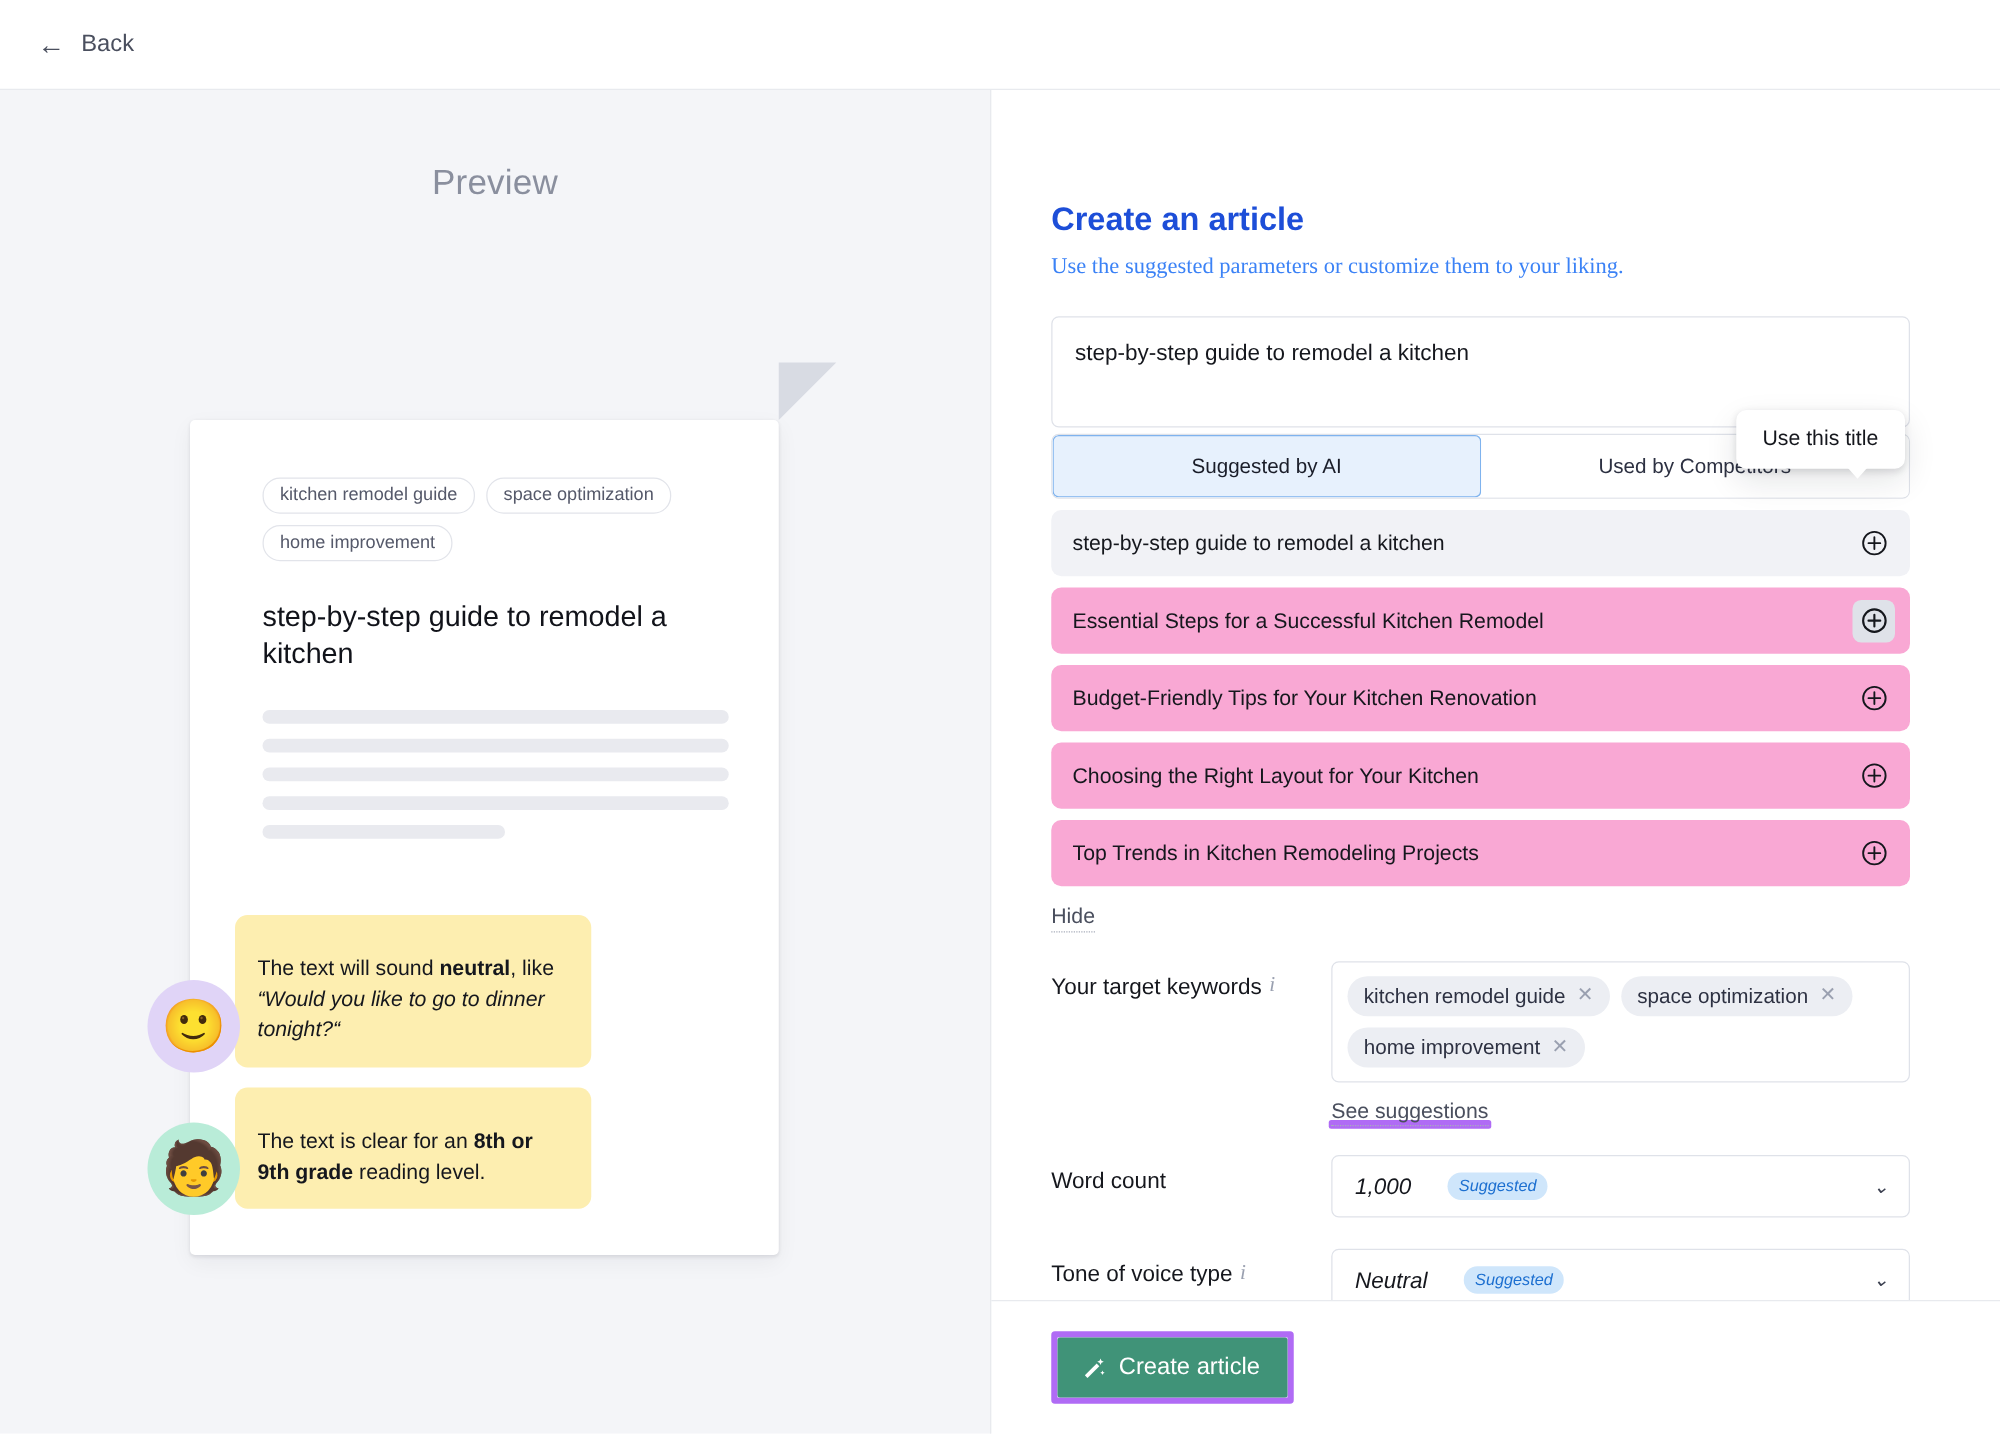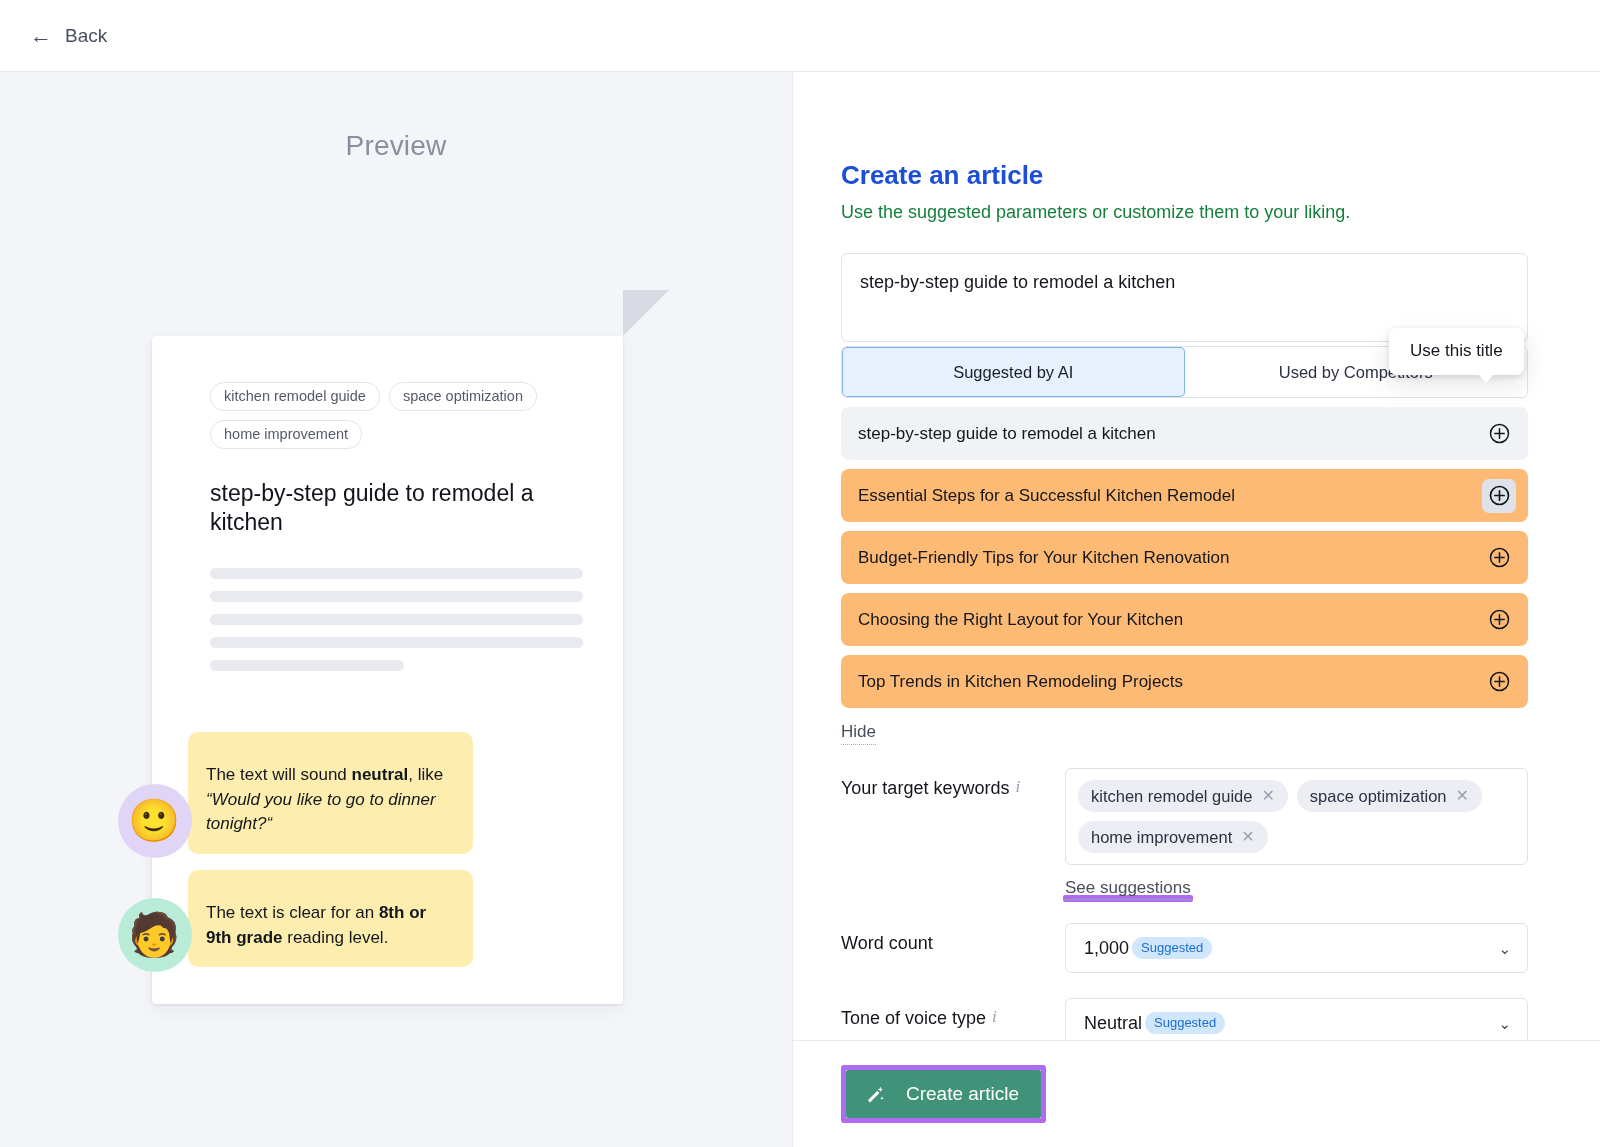--- a/index.html
+++ b/index.html
@@ -85,21 +85,21 @@
     font-size: 17px; line-height: 1.45; color: #15171d;
     position: relative;
   }
   .bubble i { font-style: italic; }
   .bubble b { font-weight: bold; }
 
   
   .right { flex: 1; background: #ffffff; display: flex; flex-direction: column; min-width: 0; }
   .form-scroll { flex: 1; padding: 88px 72px 0 48px; overflow: hidden; }
   .panel-title { font-size: 26px; font-weight: bold; color: #1d4ed8; }
-  .panel-sub { font-size: 18px; color: #15803d; margin-top: 11px; }
+  .panel-sub { font-size: 18px; color: #3b82f6; margin-top: 11px; font-family: Liberation Serif, serif; }
 
   .row { display: flex; margin-top: 31px; }
   .row-label {
     width: 224px; min-width: 224px; padding-top: 10px;
     font-size: 18px; color: #15171d;
     display: flex; align-items: flex-start; gap: 6px;
   }
   .info-i {
     font-family: "Liberation Serif", serif; font-style: italic;
     color: #9aa0b0; font-size: 17px; line-height: 1.1;
@@ -124,21 +124,21 @@
     border: none; font-family: inherit;
   }
   .tab.active {
     background: #e7f1fd; color: #1a1d29;
     box-shadow: inset 0 0 0 1px #7fb3ee;
     border-radius: 5px;
   }
 
   .sugg-list { margin-top: 9px; display: flex; flex-direction: column; gap: 9px; }
   .sugg {
-    background: #fdba74; border-radius: 8px;
+    background: #f9a8d4; border-radius: 8px;
     height: 53px; display: flex; align-items: center;
     padding: 0 12px 0 17px; gap: 10px; cursor: pointer;
   }
   .sugg.first { background: #f1f2f6; }
   .sugg-text {
     flex: 1; font-size: 17px; color: #15171d;
     white-space: nowrap; overflow: hidden; text-overflow: clip;
   }
   .plus-btn {
     width: 34px; height: 34px; min-width: 34px; border-radius: 7px;
@@ -171,39 +171,39 @@
     border-bottom: 1px dotted #a8adbb; padding-bottom: 2px; position: relative; z-index: 2;
   }
   .highlight-bar {
     position: absolute; left: -2px; right: -2px; bottom: -4px;
     height: 7px; background: #b06bf5; border-radius: 2px; z-index: 1;
   }
 
   .select {
     height: 50px; border: 1px solid #dfe2e9; border-radius: 6px;
     display: flex; align-items: center; padding: 0 16px 0 18px;
-    gap: 3px; cursor: pointer; background: #fff;
+    gap: 29px; cursor: pointer; background: #fff; font-style: italic;
   }
   .select-value { font-size: 18px; color: #15171d; }
   .badge {
     background: #cfe6fb; color: #1c6fd0; font-size: 13px;
     border-radius: 11px; padding: 3px 9px 4px; font-weight: normal;
   }
   .chev { margin-left: auto; color: #3b4050; font-size: 15px; line-height: 1; }
 
   .footer {
     border-top: 1px solid #e8eaee;
     padding: 24px 48px 0;
     height: 107px; min-height: 107px;
   }
   .create-wrap {
     display: inline-block; border: 5px solid #b06bf5; border-radius: 3px; padding: 0;
   }
   .create-btn {
-    display: flex; align-items: center; gap: 20px;
+    display: flex; align-items: center; gap: 9px;
     background: #409378; color: #ffffff;
     border: none; border-radius: 2px; cursor: pointer;
     height: 48px; padding: 0 22px 0 19px;
     font-size: 19px; font-family: inherit;
   }
 
   
   .tooltip {
     position: absolute; background: #ffffff; border-radius: 8px;
     padding: 13px 21px 14px; font-size: 17px; color: #15171d;

